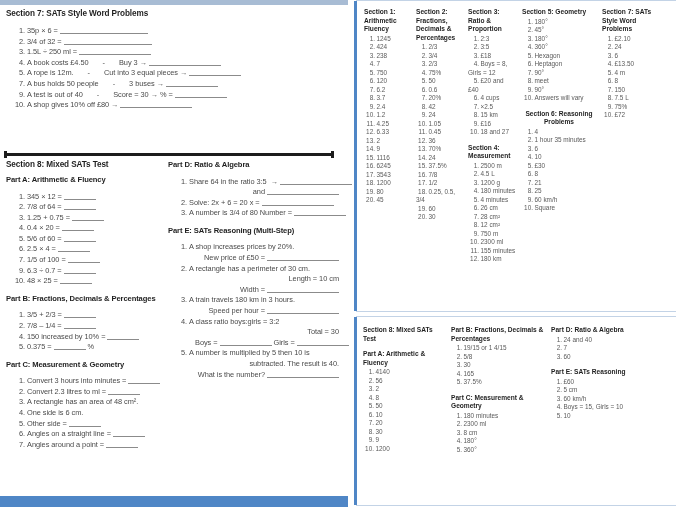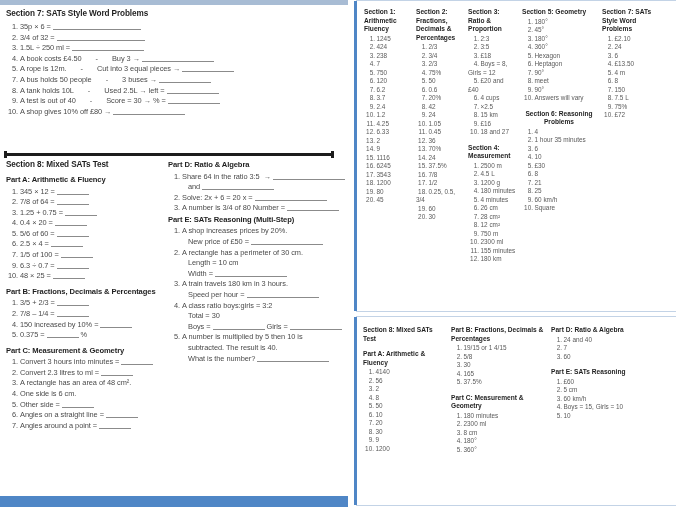--- a/index.html
+++ b/index.html
@@ -30,27 +30,27 @@
   .secB{position:absolute;left:168px;top:160px;width:178px;}
 
   h3.head{
     font-size:8.2px;font-weight:bold;color:#1f1f1f;margin:0 0 3px 0;
     line-height:10px;letter-spacing:-0.1px;
   }
   h4.sub{
     font-size:7.6px;font-weight:bold;color:#1f1f1f;margin:5px 0 2px 0;
     line-height:9.5px;letter-spacing:-0.1px;
   }
-  ol.qlist{margin:0;padding:0;list-style:none;}
+  ol.qlist{margin:7px;padding:0;list-style:none;}
   ol.qlist li{
     font-size:7.4px;line-height:10.6px;color:#4a4a4a;
     white-space:pre;letter-spacing:-0.05px;
   }
   .num{display:inline-block;width:12px;text-align:right;margin-right:2px;}
-  .cont{display:block;padding-left:20px;}
+  .cont{display:block;padding-left:20px;text-align:right;}
   .blank{
     display:inline-block;border-bottom:1px solid #8b8b8b;
     vertical-align:-1px;height:7px;
   }
   .b-sm{width:32px;} .b-md{width:52px;} .b-lg{width:72px;} .b-xl{width:88px;}
   .gap{display:inline-block;width:14px;}
 
   
   .right-panel{
     position:absolute;left:356px;top:0;width:320px;height:507px;
@@ -91,21 +91,20 @@
 
     <div class="sec7">
       <h3 class="head">Section 7: SATs Style Word Problems</h3>
       <ol class="qlist" id="s7list">
           <li><span class="num">1.</span>35p × 6 = <span class="blank b-xl"></span></li>
           <li><span class="num">2.</span>3/4 of 32 = <span class="blank b-xl"></span></li>
           <li><span class="num">3.</span>1.5L ÷ 250 ml = <span class="blank b-lg"></span></li>
           <li><span class="num">4.</span>A book costs £4.50<span class="gap"></span>-<span class="gap"></span>Buy 3 → <span class="blank b-lg"></span></li>
           <li><span class="num">5.</span>A rope is 12m.<span class="gap"></span>-<span class="gap"></span>Cut into 3 equal pieces → <span class="blank b-md"></span></li>
           <li><span class="num">7.</span>A bus holds 50 people<span class="gap"></span>-<span class="gap"></span>3 buses → <span class="blank b-md"></span></li>
-          <li><span class="num">8.</span>A tank holds 10L<span class="gap"></span>-<span class="gap"></span>Used 2.5L → left = <span class="blank b-md"></span></li>
           <li><span class="num">9.</span>A test is out of 40<span class="gap"></span>-<span class="gap"></span>Score = 30 → % = <span class="blank b-md"></span></li>
           <li><span class="num">10.</span>A shop gives 10% off £80 → <span class="blank b-lg"></span></li>
         </ol>
     </div>
 
     <div class="rule"></div>
 
     <div class="secA">
       <h3 class="head">Section 8: Mixed SATs Test</h3>
       <h4 class="sub">Part A: Arithmetic &amp; Fluency</h4>

